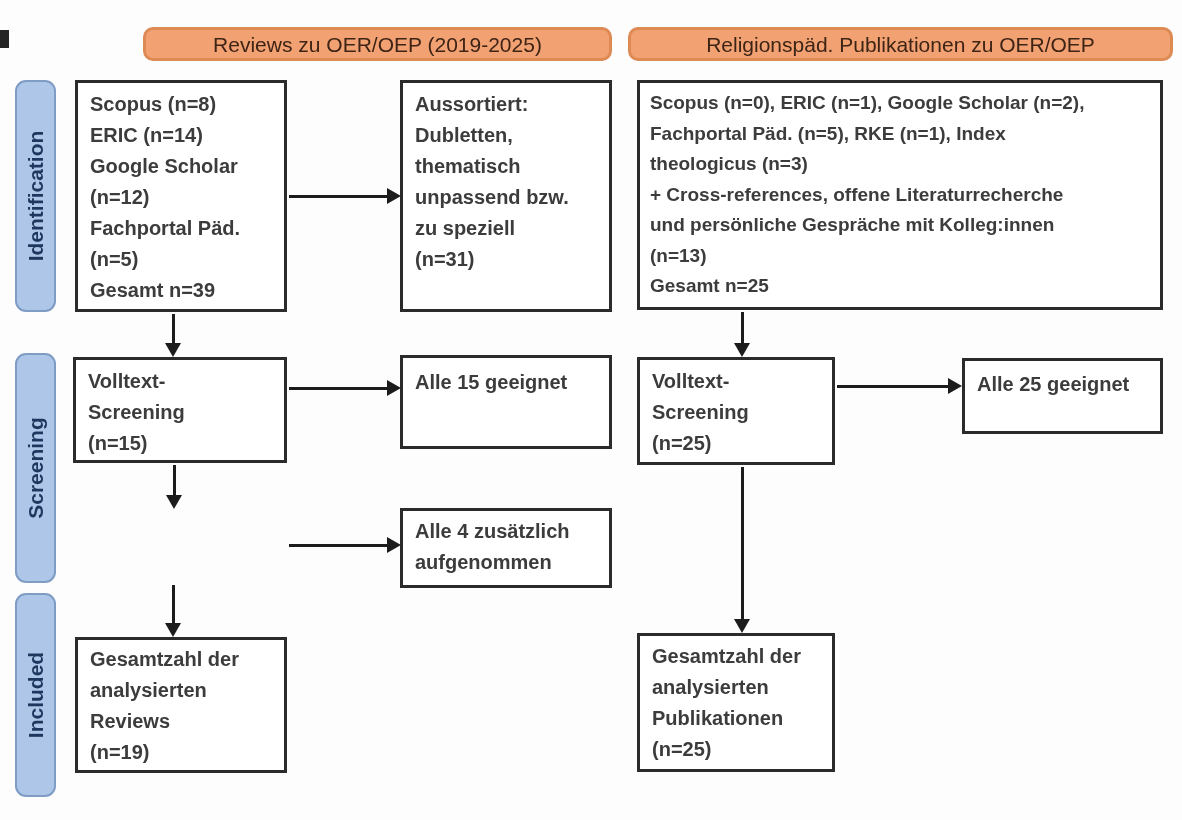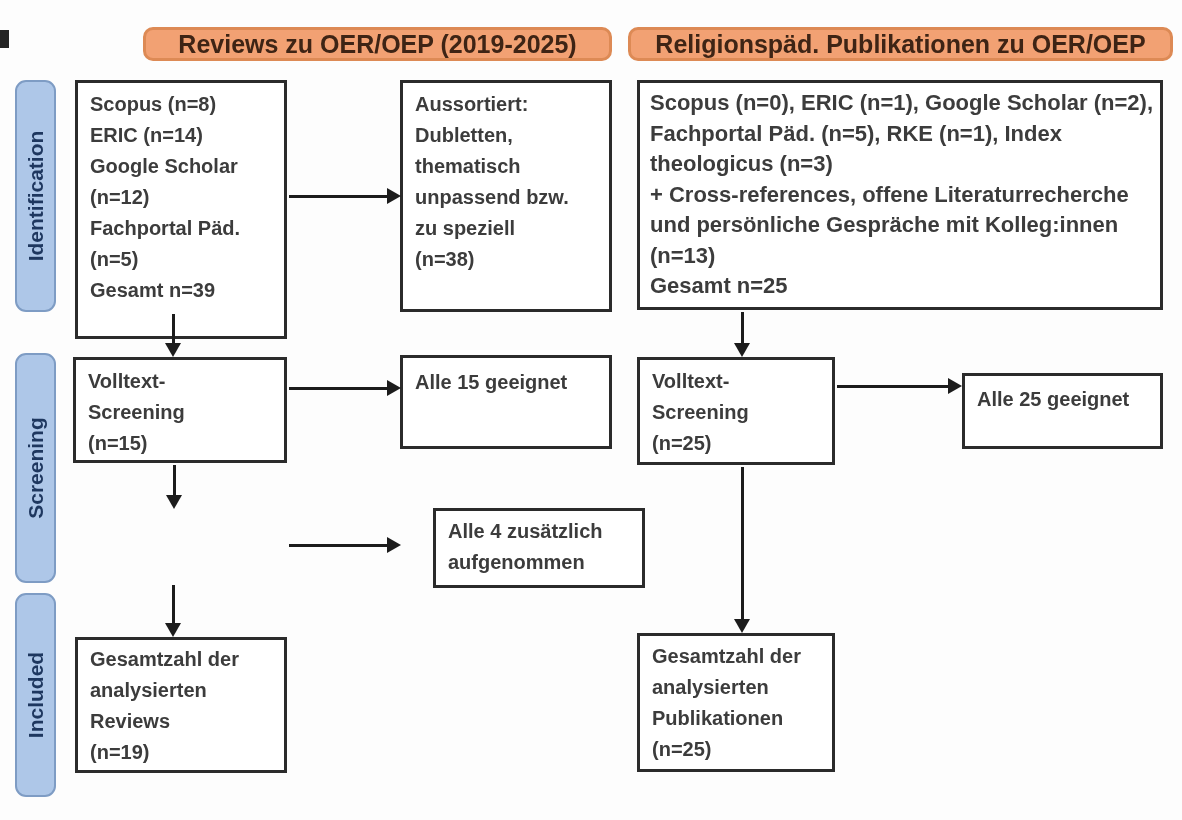--- a/index.html
+++ b/index.html
@@ -24,22 +24,22 @@
     font-family: "Liberation Sans", sans-serif;
     overflow: hidden;
   }
   .col-header {
     position: absolute;
     height: 34px;
     background: var(--header-fill);
     border: 3px solid var(--header-border);
     border-radius: 10px;
     color: var(--header-text);
-    font-size: 25px;
-    font-weight: 700;
+    font-size: 21px;
+    font-weight: 400;
     text-align: center;
     line-height: 29px;
     white-space: nowrap;
   }
   .col-header.left  { left: 143px; top: 27px; width: 469px; }
   .col-header.right { left: 628px; top: 27px; width: 545px; }
 
   .stage {
     position: absolute;
     left: 15px;
@@ -66,31 +66,31 @@
     background: #fff;
     border: 3px solid var(--box-border);
     color: var(--box-text);
     font-size: 20px;
     font-weight: 600;
     line-height: 31px;
     white-space: pre;
     overflow: hidden;
     padding: 6px 6px 0 12px;
   }
-  .box.l-sources   { left: 75px;  top: 80px;  width: 212px; height: 259px; }
+  .box.l-sources   { left: 75px;  top: 80px;  width: 212px; height: 232px; }
   .box.l-excluded  { left: 400px; top: 80px;  width: 212px; height: 232px; }
   .box.l-fulltext  { left: 73px;  top: 357px; width: 214px; height: 106px; }
   .box.l-ft-result { left: 400px; top: 355px; width: 212px; height: 94px;  padding-top: 9px; }
   .box.l-crossref  { left: 73px;  top: 508px; width: 214px; height: 75px;  padding-top: 4px; }
-  .box.l-cr-result { left: 400px; top: 508px; width: 212px; height: 80px;  padding-top: 5px; margin-left: 33px; }
+  .box.l-cr-result { left: 400px; top: 508px; width: 212px; height: 80px;  padding-top: 5px; }
   .box.l-included  { left: 75px;  top: 637px; width: 212px; height: 136px; padding-top: 4px; }
 
-  .box.r-sources   { left: 637px; top: 80px;  width: 526px; height: 230px; font-size: 22px; line-height: 30.5px; padding: 5px 4px 0 10px; }
+  .box.r-sources   { left: 637px; top: 80px;  width: 526px; height: 230px; font-size: 19px; line-height: 30.5px; padding: 5px 4px 0 10px; }
   .box.r-fulltext  { left: 637px; top: 357px; width: 198px; height: 108px; }
-  .box.r-ft-result { left: 962px; top: 373px; width: 201px; height: 76px;  padding-top: 8px; }
+  .box.r-ft-result { left: 962px; top: 358px; width: 201px; height: 76px;  padding-top: 8px; }
   .box.r-included  { left: 637px; top: 633px; width: 198px; height: 139px; padding-top: 5px; }
 
   .shaft { position: absolute; background: var(--arrow); }
   .shaft.h { height: 3px; }
   .shaft.v { width: 3px; }
   .head { position: absolute; width: 0; height: 0; }
   .head.right { border-top: 8px solid transparent; border-bottom: 8px solid transparent; border-left: 14px solid var(--arrow); }
   .head.down  { border-left: 8px solid transparent; border-right: 8px solid transparent; border-top: 14px solid var(--arrow); }
 
   .artifact { position: absolute; left: 0; top: 30px; width: 9px; height: 18px; background: #242424; }
@@ -120,21 +120,21 @@
 Google Scholar
 (n=12)
 Fachportal Päd.
 (n=5)
 Gesamt n=39</div>
   <div class="box l-excluded">Aussortiert:
 Dubletten,
 thematisch
 unpassend bzw.
 zu speziell
-(n=38)</div>
+(n=31)</div>
   <div class="box l-fulltext">Volltext-
 Screening
 (n=15)</div>
   <div class="box l-ft-result">Alle 15 geeignet</div>
   <div class="box l-cr-result">Alle 4 zusätzlich
 aufgenommen</div>
   <div class="box l-included">Gesamtzahl der
 analysierten
 Reviews
 (n=19)</div>

